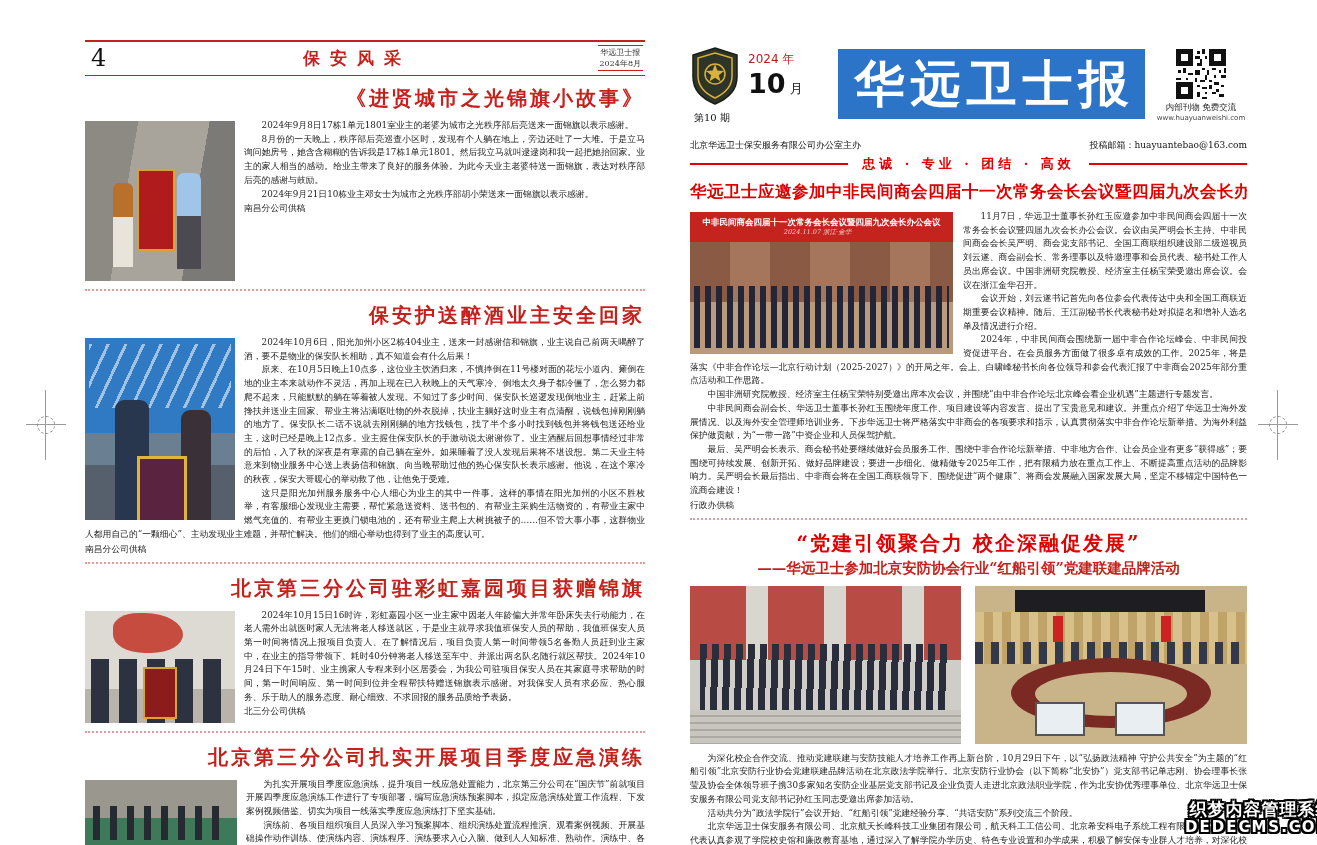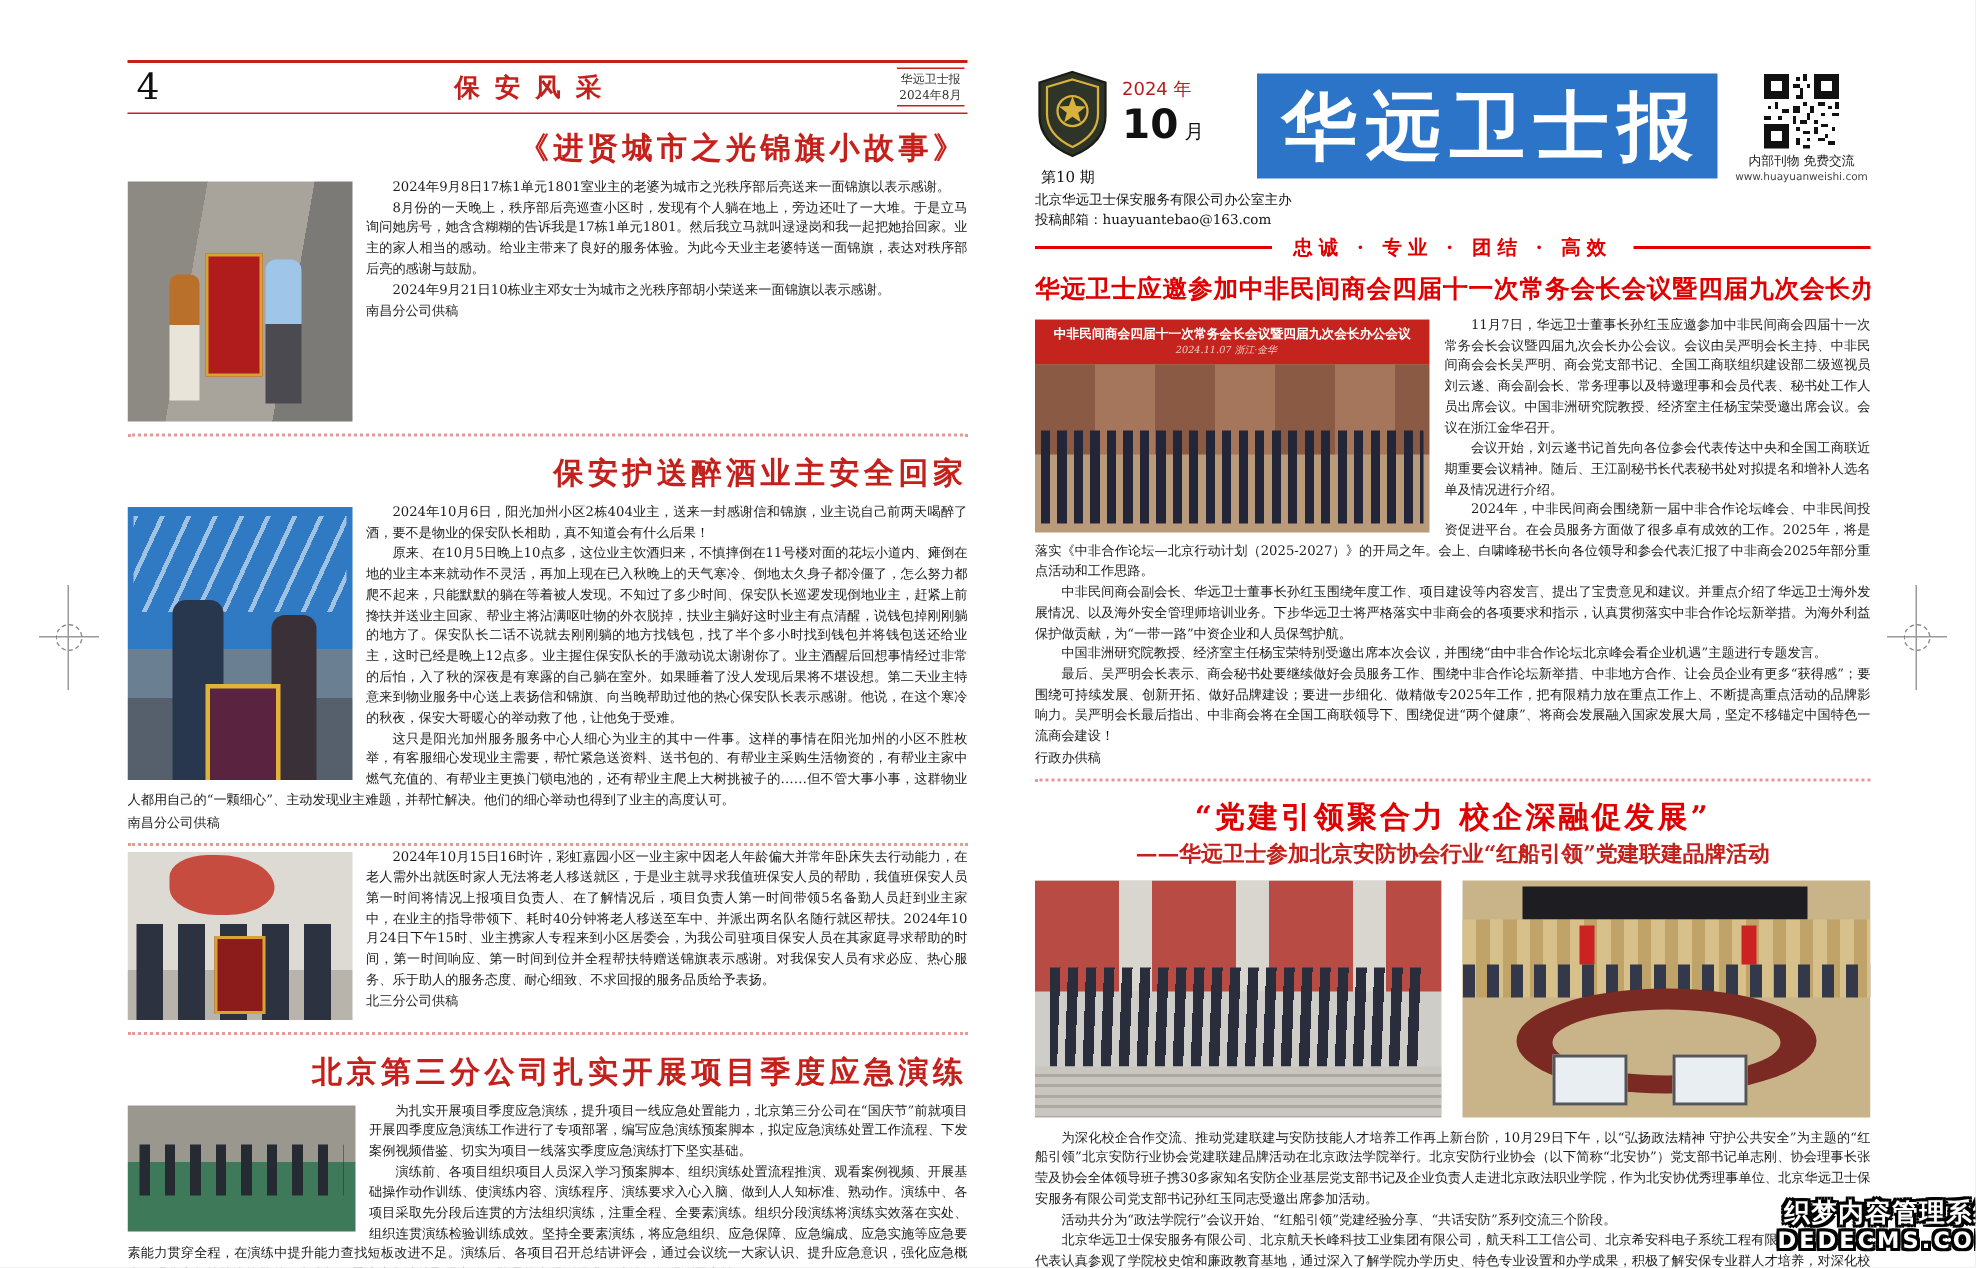--- a/index.html
+++ b/index.html
@@ -54,21 +54,21 @@
   .date-year{font-size:12px;color:#b91c1c;font-family:"DejaVu Sans","Liberation Sans",sans-serif;}
   .date-month{font-size:13px;color:#111;font-family:"DejaVu Sans","Liberation Sans",sans-serif;}
   .date-month b{font-size:27px;font-weight:bold;}
   .issue-no{font-size:10px;margin-top:6px;padding-left:4px;color:#111;}
   .mast-title{flex:1;margin:2px 10px 0 6px;background:#2b74c8;height:70px;display:flex;align-items:center;justify-content:center;}
   .mast-title span{color:#fff;font-size:50px;font-weight:bold;letter-spacing:6px;line-height:1;text-indent:6px;}
   .mast-qr{width:92px;flex:none;text-align:center;}
   .qr{width:50px;height:50px;margin:2px auto 0 auto;display:block;}
   .qr-cap{font-size:8.5px;color:#222;margin-top:3px;font-family:"DejaVu Sans","Liberation Sans",sans-serif;}
   .qr-url{font-size:7px;color:#444;font-family:"DejaVu Sans","Liberation Sans",sans-serif;}
-  .pub-row{display:flex;justify-content:space-between;font-size:9px;margin-top:2px;color:#111;flex-direction:column;}
+  .pub-row{display:flex;justify-content:space-between;font-size:9px;margin-top:14px;color:#111;}
   .slogan-row{display:flex;align-items:center;margin:3px 0 2px 0;}
   .slogan-row:before,.slogan-row:after{content:"";flex:1;border-top:2px solid #e00000;}
   .slogan{color:#e00000;font-weight:bold;font-size:13px;letter-spacing:4px;padding:0 14px;}
   
   .headline1{color:#e00000;font-weight:bold;font-size:16.5px;letter-spacing:.5px;text-align:center;margin:6px 0 7px 0;white-space:nowrap;}
   .phA{width:263px;height:142px;float:left;margin:2px 10px 2px 0;position:relative;overflow:hidden;background:#b99a7a;}
   .phA .banner{position:absolute;left:0;top:0;right:0;height:30px;background:#c5241e;color:#fff;
        font-size:8.5px;font-weight:bold;text-align:center;padding-top:5px;box-sizing:border-box;line-height:10px;}
   .phA .banner .bdate{display:block;font-weight:normal;font-size:6.5px;color:#f3c9c5;padding-right:8px;font-style:italic;}
   .phA .wall{position:absolute;left:0;top:30px;right:0;height:60px;
@@ -154,20 +154,21 @@
         <div class="pennant"></div>
       </div>
       <p class="body-p">2024年10月6日，阳光加州小区2栋404业主，送来一封感谢信和锦旗，业主说自己前两天喝醉了酒，要不是物业的保安队长相助，真不知道会有什么后果！</p>
       <p class="body-p">原来、在10月5日晚上10点多，这位业主饮酒归来，不慎摔倒在11号楼对面的花坛小道内、瘫倒在地的业主本来就动作不灵活，再加上现在已入秋晚上的天气寒冷、倒地太久身子都冷僵了，怎么努力都爬不起来，只能默默的躺在等着被人发现。不知过了多少时间、保安队长巡逻发现倒地业主，赶紧上前搀扶并送业主回家、帮业主将沾满呕吐物的外衣脱掉，扶业主躺好这时业主有点清醒，说钱包掉刚刚躺的地方了。保安队长二话不说就去刚刚躺的地方找钱包，找了半个多小时找到钱包并将钱包送还给业主，这时已经是晚上12点多。业主握住保安队长的手激动说太谢谢你了。业主酒醒后回想事情经过非常的后怕，入了秋的深夜是有寒露的自己躺在室外。如果睡着了没人发现后果将不堪设想。第二天业主特意来到物业服务中心送上表扬信和锦旗、向当晚帮助过他的热心保安队长表示感谢。他说，在这个寒冷的秋夜，保安大哥暖心的举动救了他，让他免于受难。</p>
       <p class="body-p">这只是阳光加州服务服务中心人细心为业主的其中一件事。这样的事情在阳光加州的小区不胜枚举，有客服细心发现业主需要，帮忙紧急送资料、送书包的、有帮业主采购生活物资的，有帮业主家中燃气充值的、有帮业主更换门锁电池的，还有帮业主爬上大树挑被子的……但不管大事小事，这群物业人都用自己的“一颗细心”、主动发现业主难题，并帮忙解决。他们的细心举动也得到了业主的高度认可。</p>
       <p class="attr-r">南昌分公司供稿</p>
     </div>
     <div class="divider"></div>
 
     <div class="art">
+      <div class="art-title">北京第三分公司驻彩虹嘉园项目获赠锦旗</div>
       <div class="photo ph3">
         <div class="splash"></div>
         <div class="guards"></div>
         <div class="pennant"></div>
       </div>
       <p class="body-p">2024年10月15日16时许，彩虹嘉园小区一业主家中因老人年龄偏大并常年卧床失去行动能力，在老人需外出就医时家人无法将老人移送就区，于是业主就寻求我值班保安人员的帮助，我值班保安人员第一时间将情况上报项目负责人、在了解情况后，项目负责人第一时间带领5名备勤人员赶到业主家中，在业主的指导带领下、耗时40分钟将老人移送至车中、并派出两名队名随行就区帮扶。2024年10月24日下午15时、业主携家人专程来到小区居委会，为我公司驻项目保安人员在其家庭寻求帮助的时间，第一时间响应、第一时间到位并全程帮扶特赠送锦旗表示感谢。对我保安人员有求必应、热心服务、乐于助人的服务态度、耐心细致、不求回报的服务品质给予表扬。</p>
       <p class="attr-r">北三分公司供稿</p>
     </div>
     <div class="divider"></div>
 
@@ -272,22 +273,22 @@
         <div class="banner">
           <span>中非民间商会四届十一次常务会长会议暨四届九次会长办公会议</span>
           <span class="bdate">2024.11.07 浙江·金华</span>
         </div>
         <div class="wall"></div>
         <div class="crowd"></div>
       </div>
       <p class="body-p">11月7日，华远卫士董事长孙红玉应邀参加中非民间商会四届十一次常务会长会议暨四届九次会长办公会议。会议由吴严明会长主持、中非民间商会会长吴严明、商会党支部书记、全国工商联组织建设部二级巡视员刘云遂、商会副会长、常务理事以及特邀理事和会员代表、秘书处工作人员出席会议。中国非洲研究院教授、经济室主任杨宝荣受邀出席会议。会议在浙江金华召开。</p>
       <p class="body-p">会议开始，刘云遂书记首先向各位参会代表传达中央和全国工商联近期重要会议精神。随后、王江副秘书长代表秘书处对拟提名和增补人选名单及情况进行介绍。</p>
       <p class="body-p">2024年，中非民间商会围绕新一届中非合作论坛峰会、中非民间投资促进平台。在会员服务方面做了很多卓有成效的工作。2025年，将是落实《中非合作论坛—北京行动计划（2025-2027）》的开局之年。会上、白啸峰秘书长向各位领导和参会代表汇报了中非商会2025年部分重点活动和工作思路。</p>
+      <p class="body-p">中国非洲研究院教授、经济室主任杨宝荣特别受邀出席本次会议，并围绕“由中非合作论坛北京峰会看企业机遇”主题进行专题发言。</p>
       <p class="body-p">中非民间商会副会长、华远卫士董事长孙红玉围绕年度工作、项目建设等内容发言、提出了宝贵意见和建议。并重点介绍了华远卫士海外发展情况、以及海外安全管理师培训业务。下步华远卫士将严格落实中非商会的各项要求和指示，认真贯彻落实中非合作论坛新举措。为海外利益保护做贡献，为“一带一路”中资企业和人员保驾护航。</p>
-      <p class="body-p">中国非洲研究院教授、经济室主任杨宝荣特别受邀出席本次会议，并围绕“由中非合作论坛北京峰会看企业机遇”主题进行专题发言。</p>
       <p class="body-p">最后、吴严明会长表示、商会秘书处要继续做好会员服务工作、围绕中非合作论坛新举措、中非地方合作、让会员企业有更多“获得感”；要围绕可持续发展、创新开拓、做好品牌建设；要进一步细化、做精做专2025年工作，把有限精力放在重点工作上、不断提高重点活动的品牌影响力。吴严明会长最后指出、中非商会将在全国工商联领导下、围绕促进“两个健康”、将商会发展融入国家发展大局，坚定不移锚定中国特色一流商会建设！</p>
       <p class="attr-r">行政办供稿</p>
     </div>
     <div class="divider"></div>
 
     <div class="art">
       <div class="headline2a">“党建引领聚合力 校企深融促发展”</div>
       <div class="headline2b">——华远卫士参加北京安防协会行业“红船引领”党建联建品牌活动</div>
       <div class="photo-row">
         <div class="phB">

